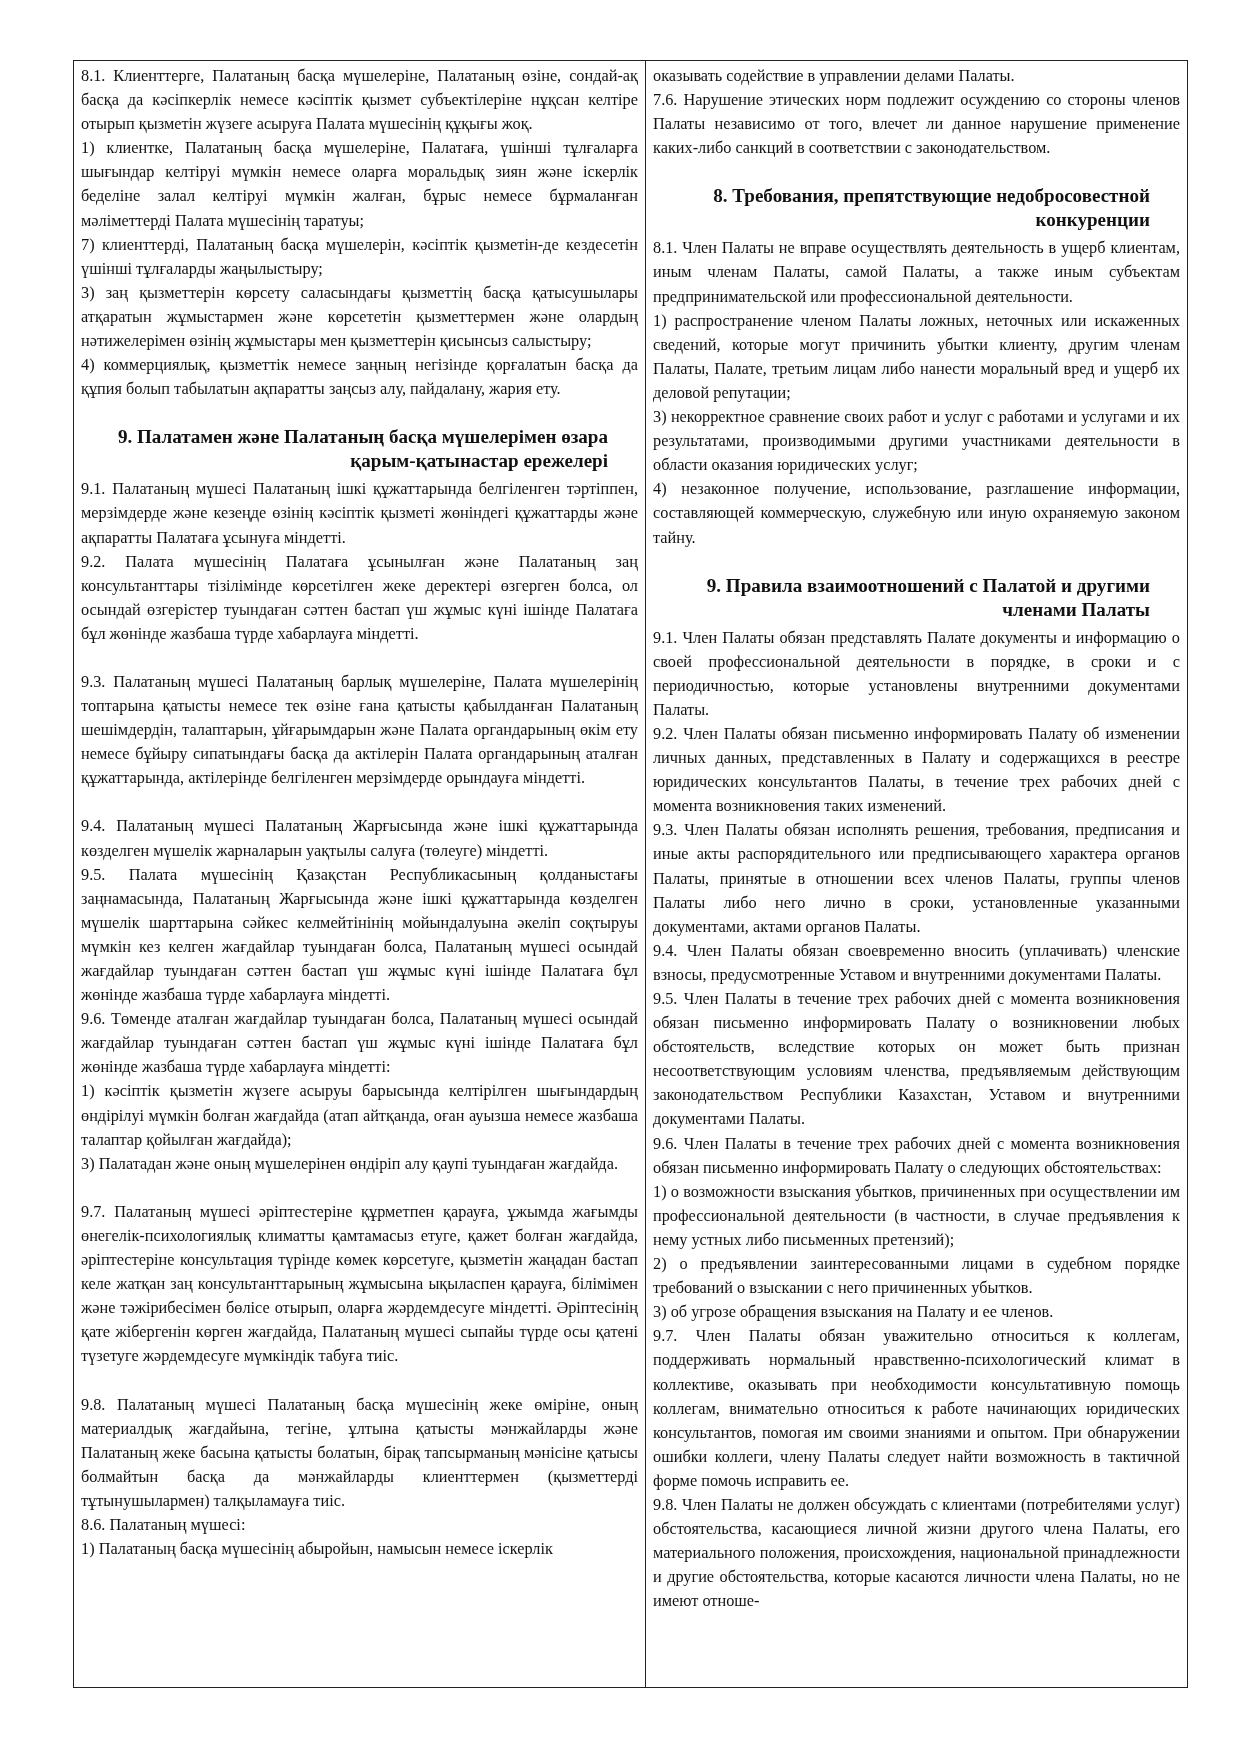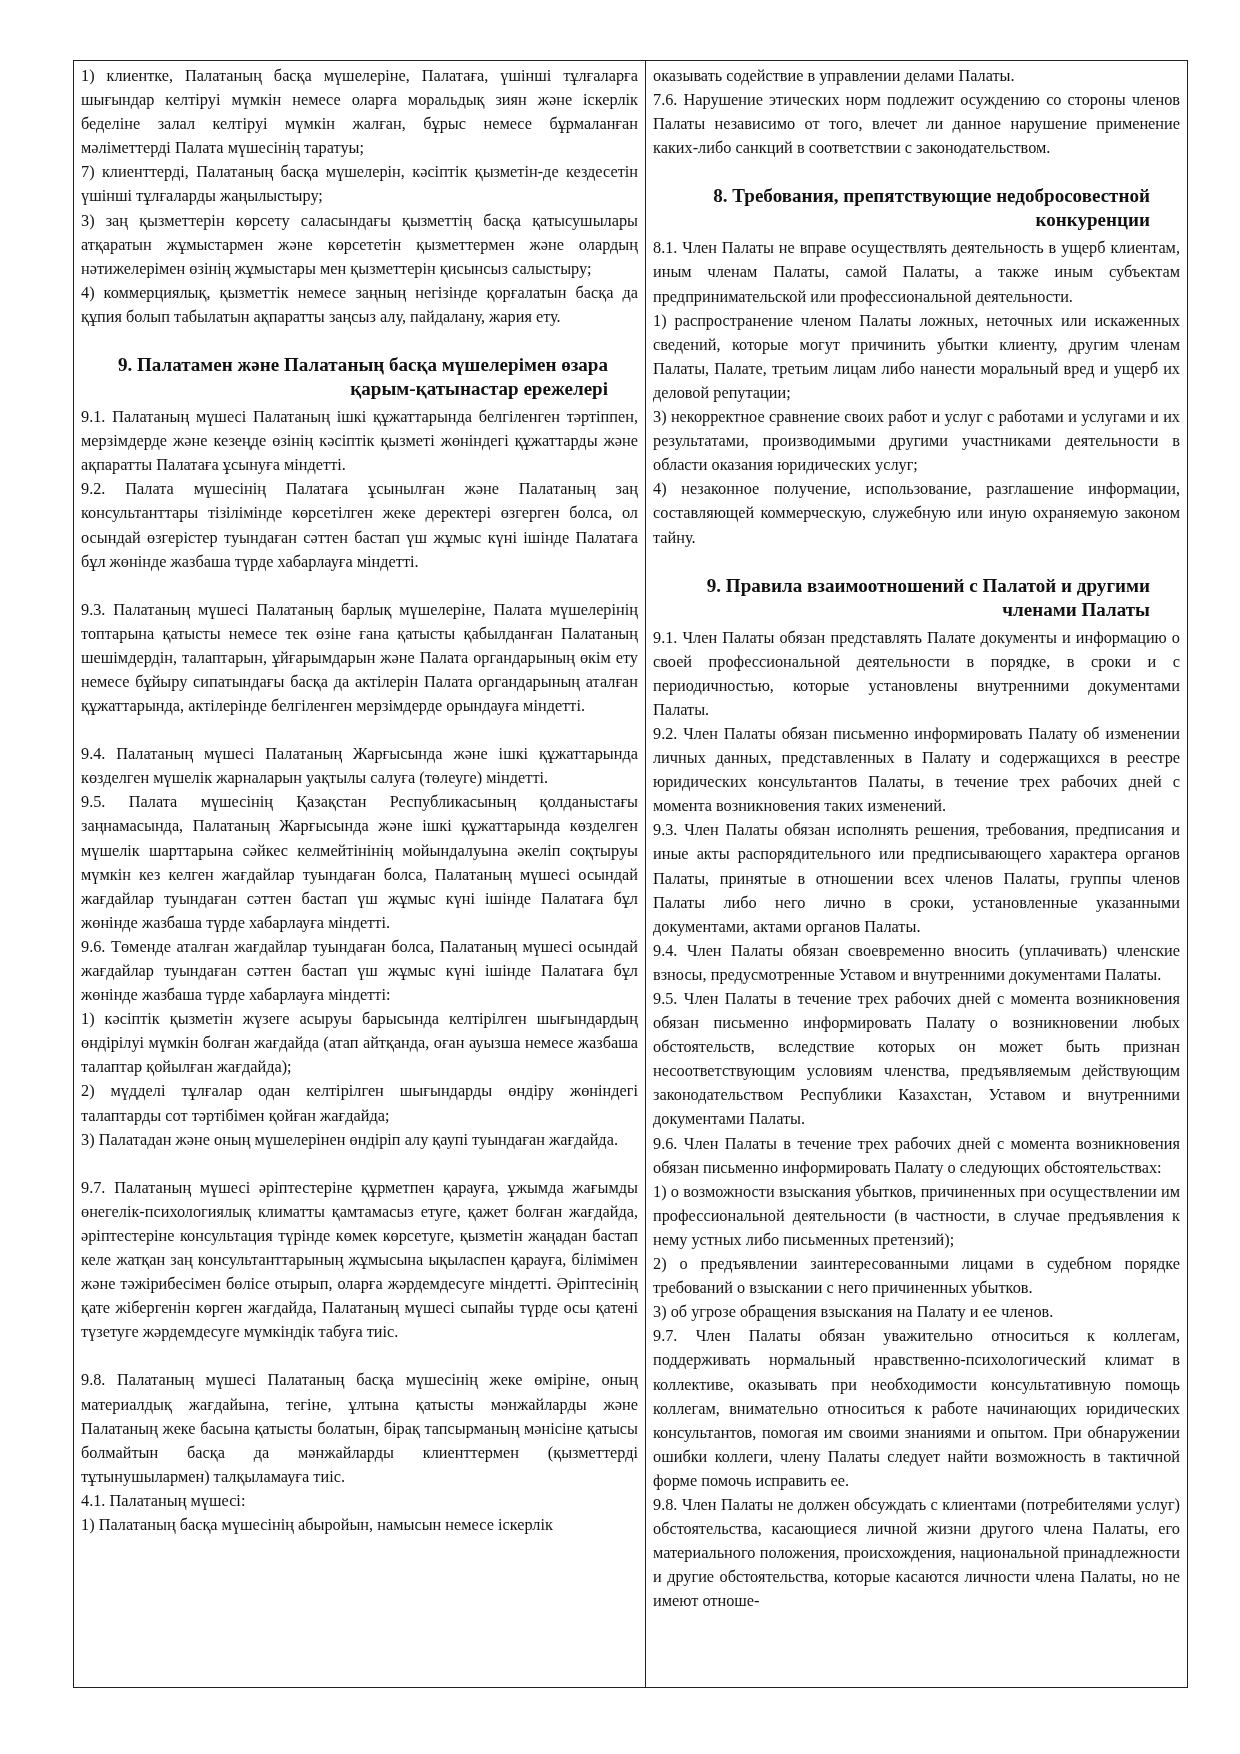--- a/index.html
+++ b/index.html
@@ -53,37 +53,37 @@
       text-align: right;
       margin: 24px 30px 4px 30px;
       line-height: 24px;
     }
   </style>
 </head>
 <body>
 
 <div class="page-table">
   <div class="col col-left">
+    <p class="para">8.1. Клиенттерге, Палатаның басқа мүшелеріне, Палатаның өзіне, сондай-ақ басқа да кәсіпкерлік немесе кәсіптік қызмет субъектілеріне нұқсан келтіре отырып қызметін жүзеге асыруға Палата мүшесінің құқығы жоқ.</p>
     <p class="para">1) клиентке, Палатаның басқа мүшелеріне, Палатаға, үшінші тұлғаларға шығындар келтіруі мүмкін немесе оларға моральдық зиян және іскерлік беделіне залал келтіруі мүмкін жалған, бұрыс немесе бұрмаланған мәліметтерді Палата мүшесінің таратуы;</p>
     <p class="para">7) клиенттерді, Палатаның басқа мүшелерін, кәсіптік қызметін-де кездесетін үшінші тұлғаларды жаңылыстыру;</p>
     <p class="para">3) заң қызметтерін көрсету саласындағы қызметтің басқа қатысушылары атқаратын жұмыстармен және көрсететін қызметтермен және олардың нәтижелерімен өзінің жұмыстары мен қызметтерін қисынсыз салыстыру;</p>
     <p class="para">4) коммерциялық, қызметтік немесе заңның негізінде қорғалатын басқа да құпия болып табылатын ақпаратты заңсыз алу, пайдалану, жария ету.</p>
     <h3 class="heading">9. Палатамен және Палатаның басқа мүшелерімен өзара қарым-қатынастар ережелері</h3>
     <p class="para">9.1. Палатаның мүшесі Палатаның ішкі құжаттарында белгіленген тәртіппен, мерзімдерде және кезеңде өзінің кәсіптік қызметі жөніндегі құжаттарды және ақпаратты Палатаға ұсынуға міндетті.</p>
     <p class="para gap-after">9.2. Палата мүшесінің Палатаға ұсынылған және Палатаның заң консультанттары тізілімінде көрсетілген жеке деректері өзгерген болса, ол осындай өзгерістер туындаған сәттен бастап үш жұмыс күні ішінде Палатаға бұл жөнінде жазбаша түрде хабарлауға міндетті.</p>
     <p class="para gap-after">9.3. Палатаның мүшесі Палатаның барлық мүшелеріне, Палата мүшелерінің топтарына қатысты немесе тек өзіне ғана қатысты қабылданған Палатаның шешімдердін, талаптарын, ұйғарымдарын және Палата органдарының өкім ету немесе бұйыру сипатындағы басқа да актілерін Палата органдарының аталған құжаттарында, актілерінде белгіленген мерзімдерде орындауға міндетті.</p>
     <p class="para">9.4. Палатаның мүшесі Палатаның Жарғысында және ішкі құжаттарында көзделген мүшелік жарналарын уақтылы салуға (төлеуге) міндетті.</p>
     <p class="para">9.5. Палата мүшесінің Қазақстан Республикасының қолданыстағы заңнамасында, Палатаның Жарғысында және ішкі құжаттарында көзделген мүшелік шарттарына сәйкес келмейтінінің мойындалуына әкеліп соқтыруы мүмкін кез келген жағдайлар туындаған болса, Палатаның мүшесі осындай жағдайлар туындаған сәттен бастап үш жұмыс күні ішінде Палатаға бұл жөнінде жазбаша түрде хабарлауға міндетті.</p>
     <p class="para">9.6. Төменде аталған жағдайлар туындаған болса, Палатаның мүшесі осындай жағдайлар туындаған сәттен бастап үш жұмыс күні ішінде Палатаға бұл жөнінде жазбаша түрде хабарлауға міндетті:</p>
     <p class="para">1) кәсіптік қызметін жүзеге асыруы барысында келтірілген шығындардың өндірілуі мүмкін болған жағдайда (атап айтқанда, оған ауызша немесе жазбаша талаптар қойылған жағдайда);</p>
-    <p class="para">2) мүдделі тұлғалар одан келтірілген шығындарды өндіру жөніндегі талаптарды сот тәртібімен қойған жағдайда;</p>
     <p class="para gap-after">3) Палатадан және оның мүшелерінен өндіріп алу қаупі туындаған жағдайда.</p>
     <p class="para gap-after">9.7. Палатаның мүшесі әріптестеріне құрметпен қарауға, ұжымда жағымды өнегелік-психологиялық климатты қамтамасыз етуге, қажет болған жағдайда, әріптестеріне консультация түрінде көмек көрсетуге, қызметін жаңадан бастап келе жатқан заң консультанттарының жұмысына ықыласпен қарауға, білімімен және тәжірибесімен бөлісе отырып, оларға жәрдемдесуге міндетті. Әріптесінің қате жібергенін көрген жағдайда, Палатаның мүшесі сыпайы түрде осы қатені түзетуге жәрдемдесуге мүмкіндік табуға тиіс.</p>
     <p class="para">9.8. Палатаның мүшесі Палатаның басқа мүшесінің жеке өміріне, оның материалдық жағдайына, тегіне, ұлтына қатысты мәнжайларды және Палатаның жеке басына қатысты болатын, бірақ тапсырманың мәнісіне қатысы болмайтын басқа да мәнжайларды клиенттермен (қызметтерді тұтынушылармен) талқыламауға тиіс.</p>
-    <p class="para">4.1. Палатаның мүшесі:</p>
+    <p class="para">8.6. Палатаның мүшесі:</p>
     <p class="para">1) Палатаның басқа мүшесінің абыройын, намысын немесе іскерлік</p>
   </div>
   <div class="col col-right">
     <p class="para">оказывать содействие в управлении делами Палаты.</p>
     <p class="para">7.6. Нарушение этических норм подлежит осуждению со стороны членов Палаты независимо от того, влечет ли данное нарушение применение каких-либо санкций в соответствии с законодательством.</p>
     <h3 class="heading">8. Требования, препятствующие недобросовестной конкуренции</h3>
     <p class="para">8.1. Член Палаты не вправе осуществлять деятельность в ущерб клиентам, иным членам Палаты, самой Палаты, а также иным субъектам предпринимательской или профессиональной деятельности.</p>
     <p class="para">1) распространение членом Палаты ложных, неточных или искаженных сведений, которые могут причинить убытки клиенту, другим членам Палаты, Палате, третьим лицам либо нанести моральный вред и ущерб их деловой репутации;</p>
     <p class="para">3) некорректное сравнение своих работ и услуг с работами и услугами и их результатами, производимыми другими участниками деятельности в области оказания юридических услуг;</p>
     <p class="para">4) незаконное получение, использование, разглашение информации, составляющей коммерческую, служебную или иную охраняемую законом тайну.</p>

